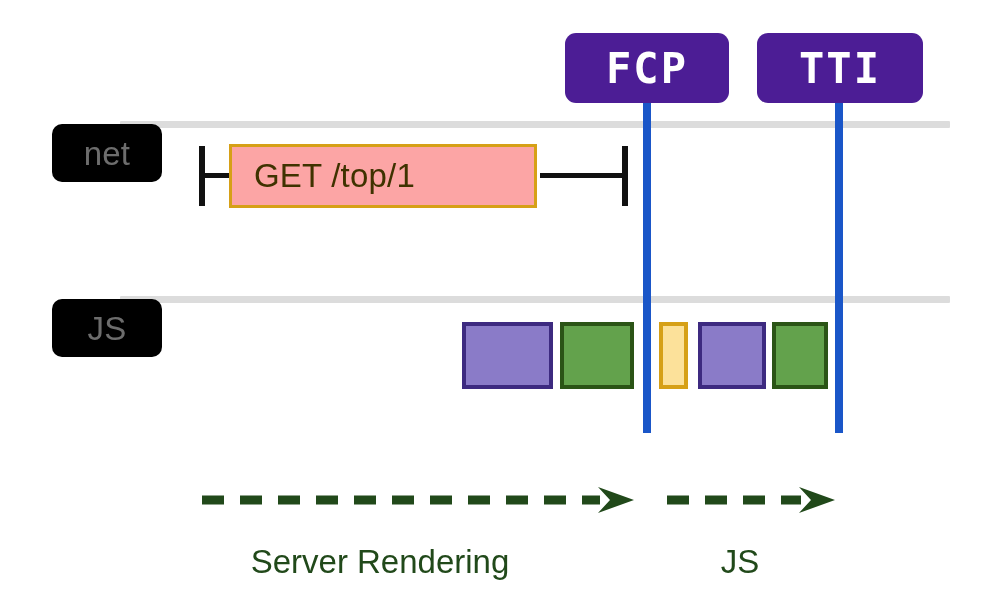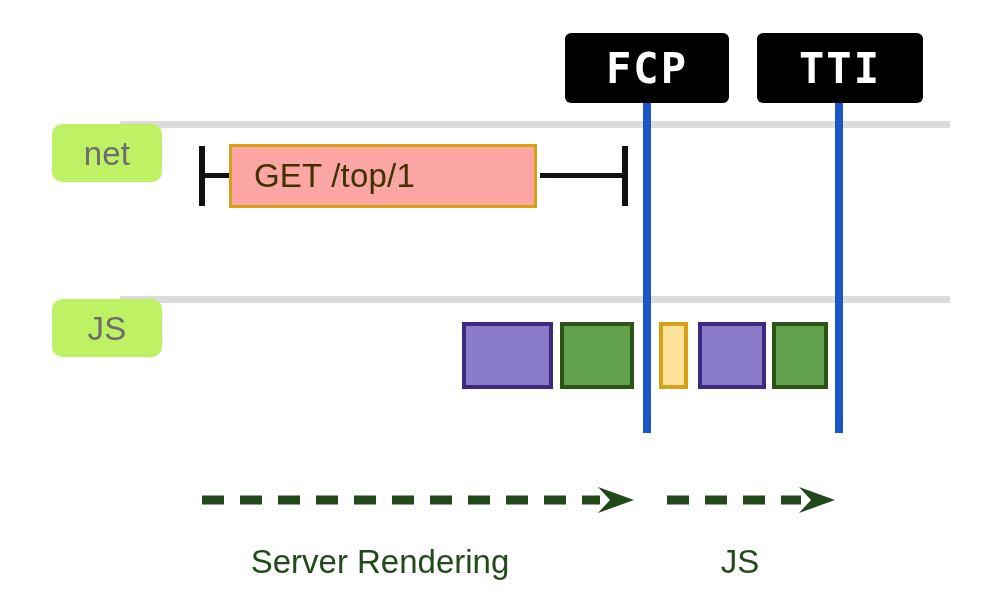--- a/index.html
+++ b/index.html
@@ -27,21 +27,21 @@
     width: 830px;
     height: 7px;
     background: #dcdcdc;
     border-radius: 1px;
   }
   #net-track-line { top: 121px; }
   #js-track-line  { top: 296px; }
 
   .row-chip {
     position: absolute;
-    background: #bef264;
+    background: #000000;
     border-radius: 10px;
     color: #6d6d6d;
     font-size: 33px;
     line-height: 1;
     display: flex;
     align-items: center;
     justify-content: center;
     letter-spacing: 0.2px;
   }
   #net-chip {
@@ -124,22 +124,22 @@
     position: absolute;
     width: 8px;
     background: #1a56c8;
     top: 95px;
     height: 338px;
   }
   .marker-badge {
     position: absolute;
     top: 33px;
     height: 70px;
-    background: #000000;
-    border-radius: 6px;
+    background: #4c1d95;
+    border-radius: 11px;
     color: #ffffff;
     font-family: "DejaVu Sans Mono", "Liberation Mono", monospace;
     font-size: 42px;
     font-weight: bold;
     letter-spacing: 2px;
     display: flex;
     align-items: center;
     justify-content: center;
   }
   #fcp-badge { left: 565px; width: 164px; }

